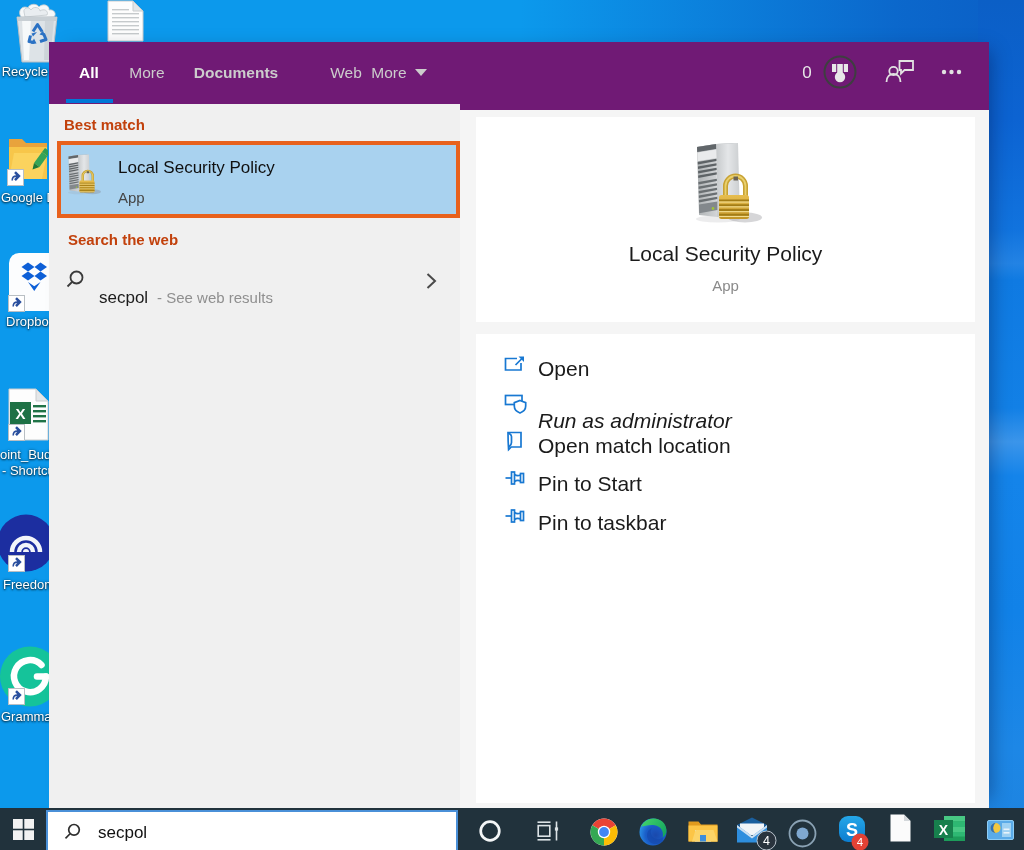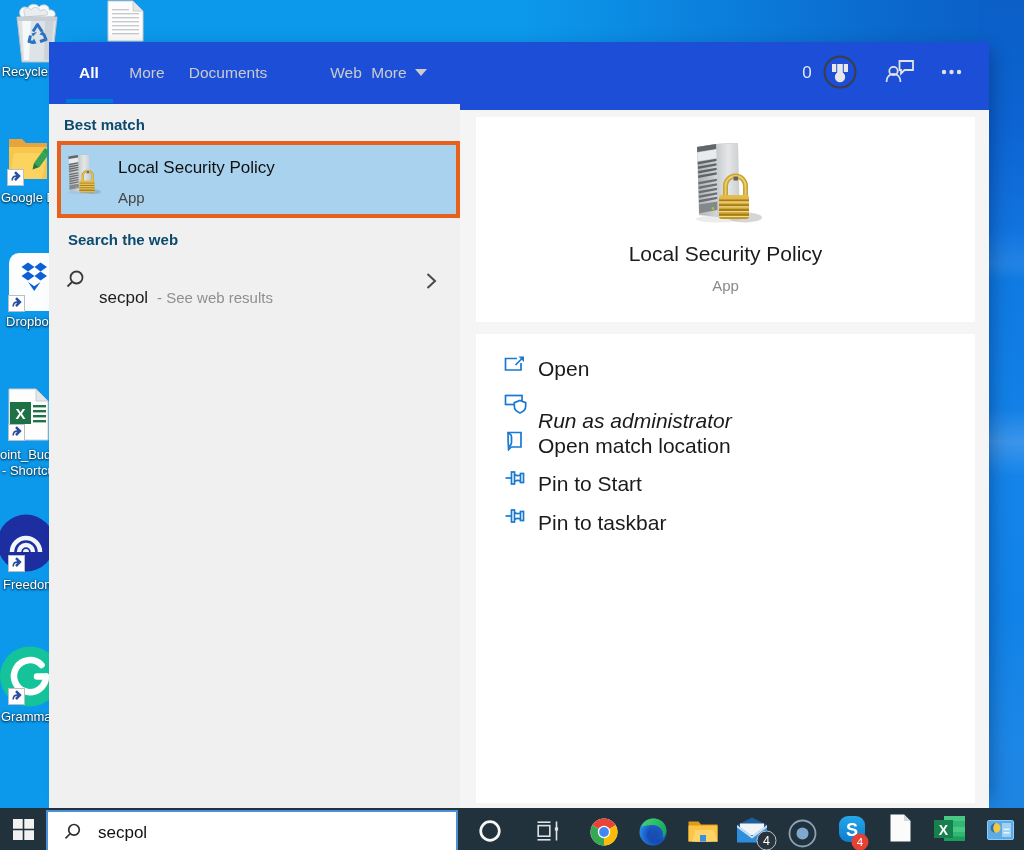--- a/index.html
+++ b/index.html
@@ -7,28 +7,28 @@
   body { position:relative; background:#0c99ec; }
   .abs { position:absolute; }
   .walltop { left:520px; top:0; width:504px; height:42px;
     background:linear-gradient(to right, rgba(11,98,200,0) 0%, rgba(11,95,198,0.85) 75%, #0b5fc6 100%); }
   .wallright { left:978px; top:0; width:46px; height:850px;
     background:linear-gradient(180deg,#0b5fc6 0%, #0c63d2 14%, #1173de 27%, #2383e4 31%, #0f7ae2 33%, #1280e6 48%, #3b95ea 52%, #1484ea 56%, #1182e8 72%, #1d87e6 88%, #1e83de 100%);
   }
   .dlabel { position:absolute; color:#fff; font-size:13px; text-align:center;
     text-shadow:0 1px 2px rgba(0,0,0,0.75), 0 0 3px rgba(0,0,0,0.5); white-space:nowrap; }
   .win { left:49px; top:42px; width:940px; height:766px; background:#f5f5f5; box-shadow:10px 0 18px -8px rgba(0,0,40,0.35); }
-  .topbar { left:0; top:0; width:940px; height:68px; background:#1d4ed8; }
+  .topbar { left:0; top:0; width:940px; height:68px; background:#701a75; }
   .tab { position:absolute; top:22px; color:#cccccc; font-size:15.5px; transform:translateX(-50%); }
   .tab.sel { color:#fff; font-weight:bold; }
   .underline { left:17px; top:57px; width:47px; height:4px; background:#0078d7; }
   .caret { left:366px; top:27px; width:0; height:0; border-left:6px solid transparent; border-right:6px solid transparent; border-top:7px solid #ccc; }
   .zero { left:758px; top:21px; color:#e8e8e8; font-size:17px; transform:translateX(-50%); position:absolute; }
   .leftpane { left:0; top:62px; width:411px; height:704px; background:#f0f0f0; }
-  .h1 { position:absolute; font-size:15px; font-weight:bold; color:#0c4a6e; }
+  .h1 { position:absolute; font-size:15px; font-weight:bold; color:#c2410c; }
   .bmatch { left:8px; top:99px; width:403px; height:77px; background:#a9d2ef; border:4px solid #e8611c; }
   .bm-title { left:69px; top:116px; font-size:17px; color:#101010; position:absolute; }
   .bm-app { left:69px; top:147px; font-size:15px; color:#454545; position:absolute; }
   .webrow-text { left:50px; top:246px; position:absolute; font-size:17px; color:#1c1c1c; }
   .webrow-sub { color:#8f8f8f; font-size:15px; }
   .card1 { left:427px; top:75px; width:499px; height:205px; background:#fff; }
   .card2 { left:427px; top:292px; width:499px; height:469px; background:#fff; }
   .r-title { position:absolute; left:427px; top:200px; width:499px; text-align:center; font-size:21px; color:#1b1b1b; }
   .r-app { position:absolute; left:427px; top:235px; width:499px; text-align:center; font-size:15px; color:#8a8a8a; }
   .action { position:absolute; left:489px; font-size:21px; color:#1b1b1b; }
@@ -151,21 +151,21 @@
         <path d="M4 13 c0 -4.5 2.2 -6.8 6 -6.8 l-2.6 -2.6 2.2 -2.2 6 6 -6 6 -2.2 -2.2 2.6 -2.6 c-2.6 0 -4 1.4 -4 4.4 z" fill="#2a4f9e" transform="scale(0.8) translate(1.5,1.5)"></path>
       </g>
     </defs>
     <use href="#sarr"></use>
   </svg>
 
   <div class="abs win">
     <div class="abs topbar">
       <span class="tab sel" style="left:40px;">All</span>
       <span class="tab" style="left:98px;">More</span>
-      <span class="tab" style="left:179px;">Documents</span>
+      <span class="tab" style="left:187px;font-weight:bold;">Documents</span>
       <span class="tab" style="left:273px;margin-left:24px;">Web</span>
       <span class="tab" style="left:340px;">More</span>
       <div class="abs caret"></div>
       <span class="zero">0</span>
       <svg class="abs" style="left:774px; top:13px;" width="34" height="34" viewBox="0 0 34 34">
         <circle cx="17" cy="17" r="15.5" fill="none" stroke="#3e3e40" stroke-width="2"></circle>
         <rect x="9" y="9" width="4.2" height="8" fill="#e8e8e8"></rect>
         <rect x="20.8" y="9" width="4.2" height="8" fill="#e8e8e8"></rect>
         <rect x="14.2" y="9" width="5.6" height="11.5" fill="#e8e8e8"></rect>
         <circle cx="17" cy="22" r="5.2" fill="#e8e8e8"></circle>

